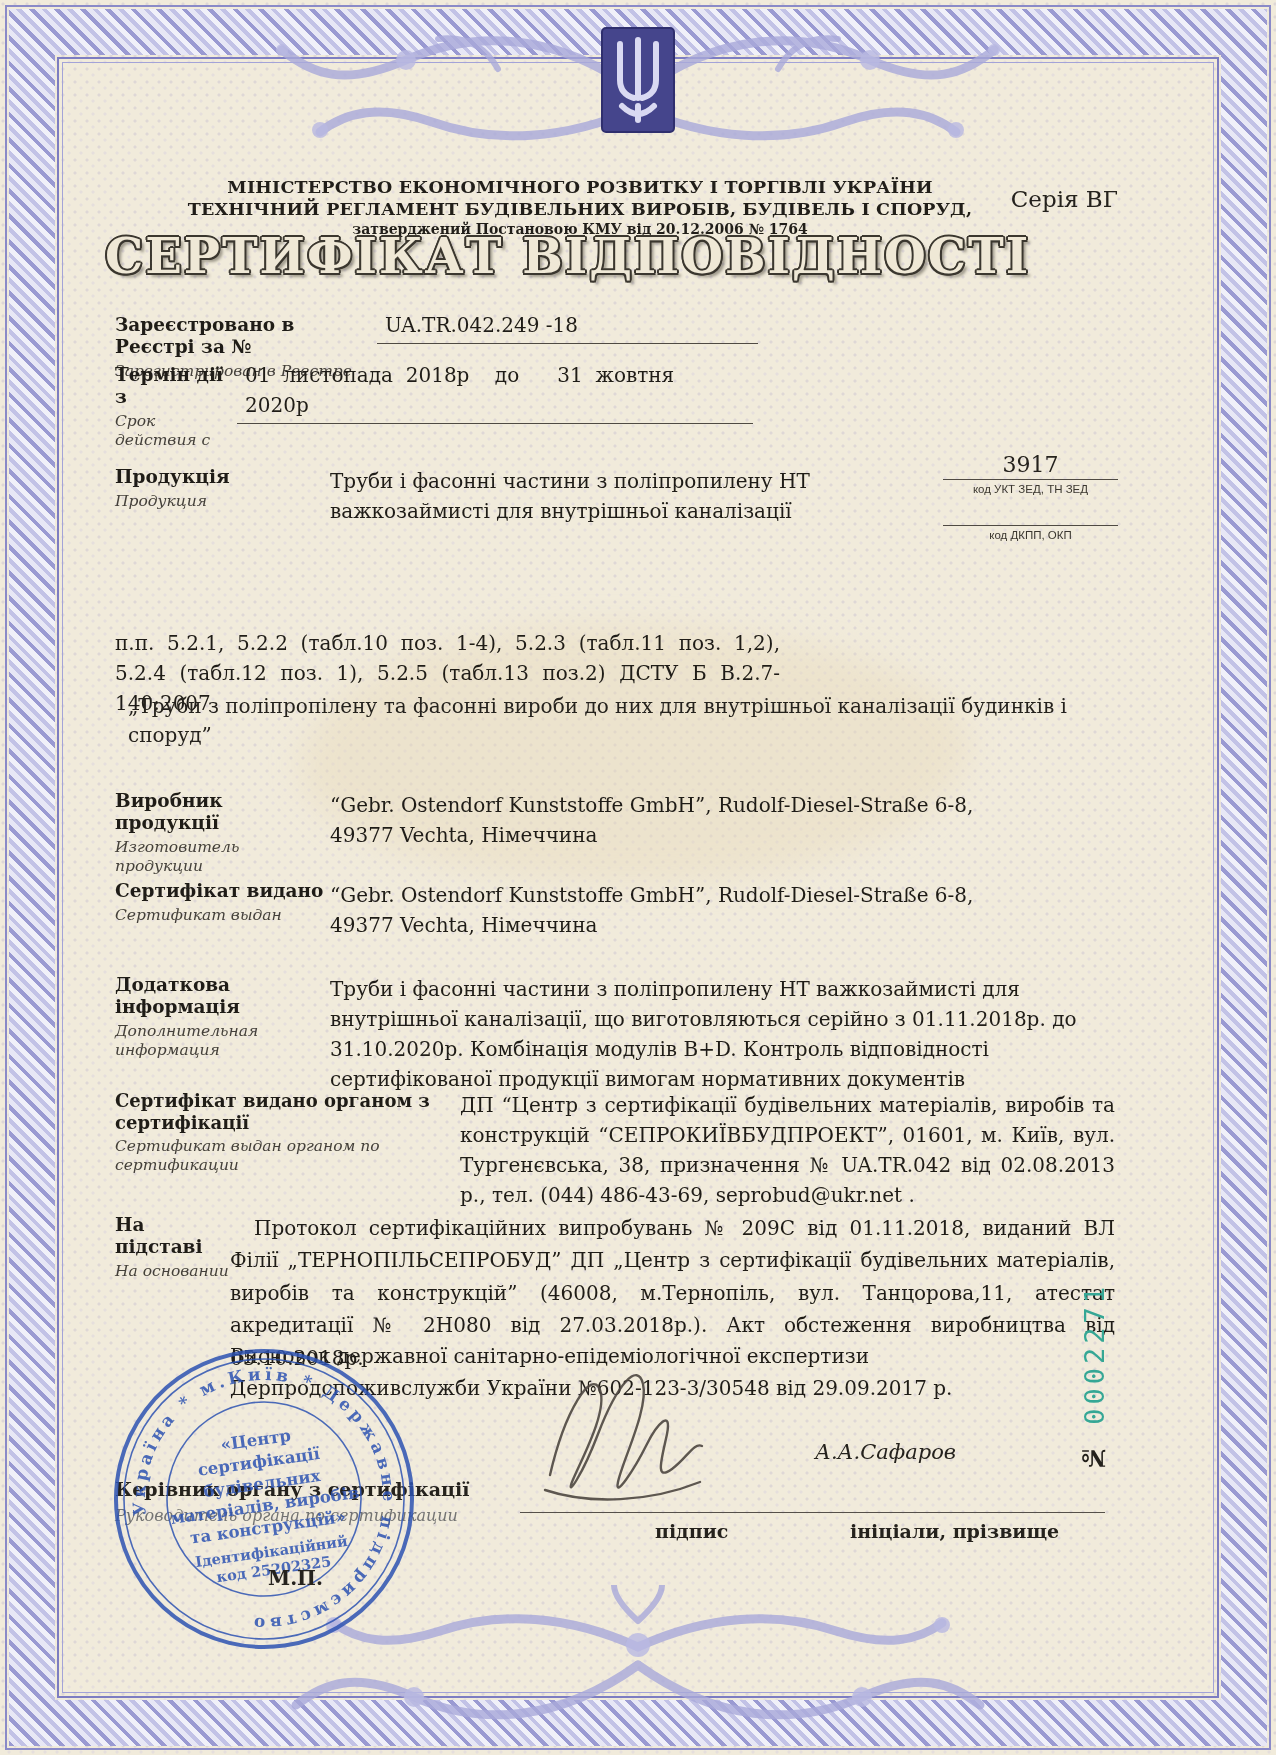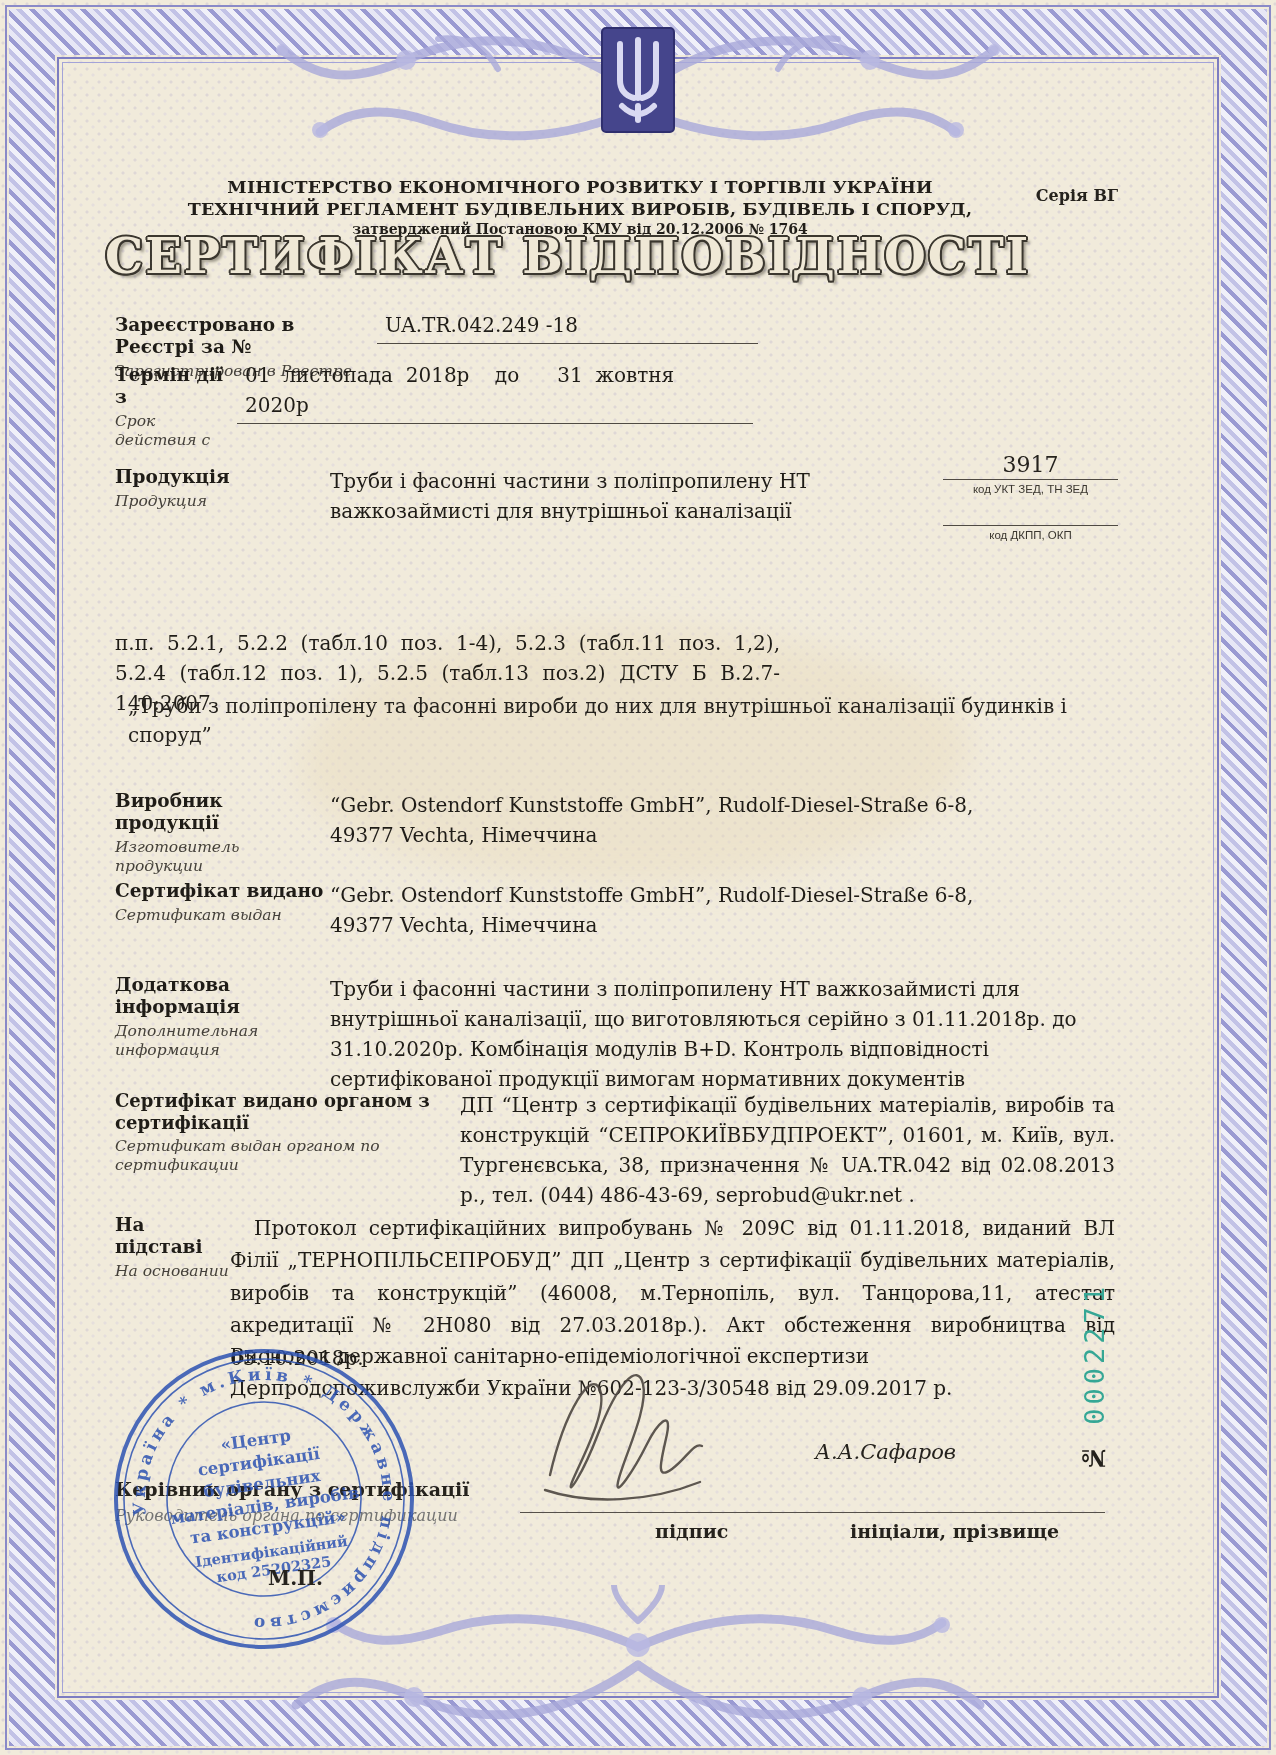--- a/index.html
+++ b/index.html
@@ -19,21 +19,21 @@
   .flourish{position:absolute;left:50%;transform:translateX(-50%);z-index:2;}
   .flourish.top{top:14px;}
   .flourish.bottom{bottom:10px;}
   .watermark{position:absolute;left:300px;top:625px;width:670px;height:260px;background:#e7d9ba;
     opacity:.42;filter:blur(16px);border-radius:45% 55% 50% 50%/55% 45% 55% 45%;z-index:1;}
   .content{position:absolute;inset:0;z-index:3;padding-left:28px;}
 
   .header{position:absolute;top:176px;left:150px;width:860px;text-align:center;line-height:1.28;}
   .header .h1,.header .h2{font-weight:bold;font-size:17.5px;letter-spacing:.2px;color:#211e19;}
   .header .h3{font-weight:bold;font-size:14px;color:#211e19;}
-  .series{position:absolute;top:186px;right:158px;font-weight:bold;font-size:16px;}
+  .series{position:absolute;top:186px;right:158px;font-weight:normal;font-size:23px;}
   .title{position:absolute;top:228px;left:105px;width:910px;text-align:center;
     font-size:48px;font-weight:bold;letter-spacing:2px;color:#efe8d6;white-space:nowrap;
     text-shadow:2px 0 0 #3b372f,-2px 0 0 #3b372f,0 2px 0 #3b372f,0 -2px 0 #3b372f,
       1.5px 1.5px 0 #3b372f,-1.5px -1.5px 0 #3b372f,1.5px -1.5px 0 #3b372f,-1.5px 1.5px 0 #3b372f,
       4px 4px 3px rgba(60,55,45,.45);}
 
   .field{position:absolute;left:115px;display:flex;align-items:flex-start;}
   .f-label .uk{font-weight:bold;font-size:18.5px;color:#1f1c17;line-height:1.2;}
   .f-label .ru{font-style:italic;font-size:15.5px;color:#44403a;margin-top:4px;line-height:1.2;}
   .f-value{font-size:20px;color:#1f1c17;line-height:1.5;}

